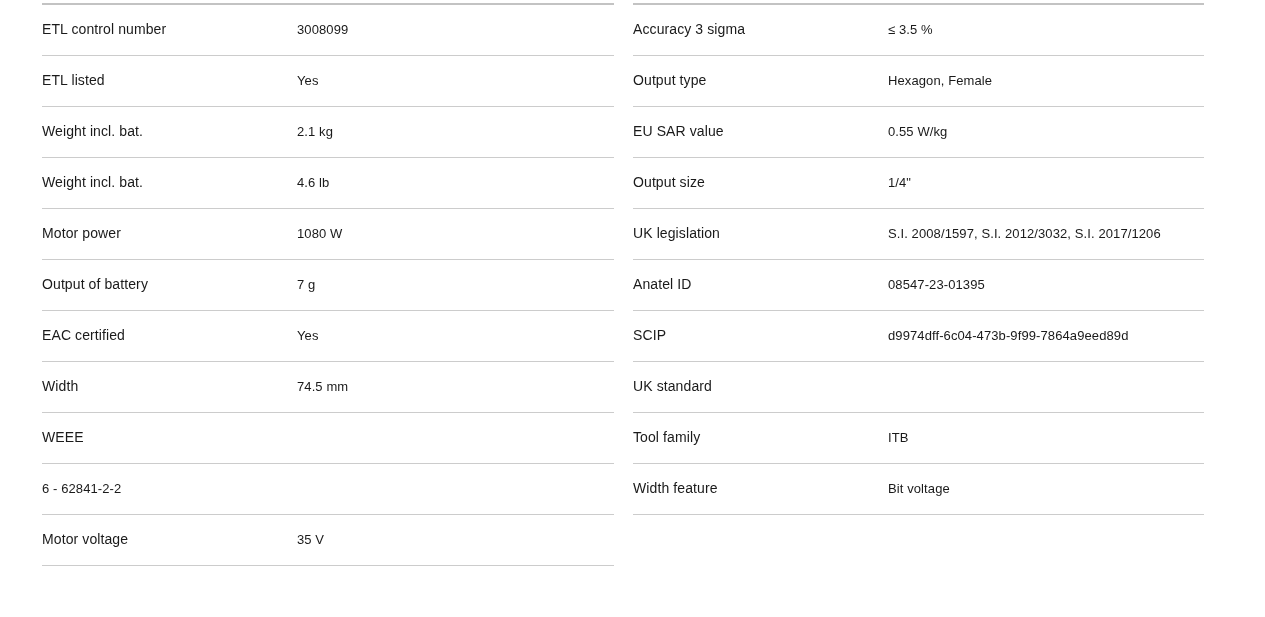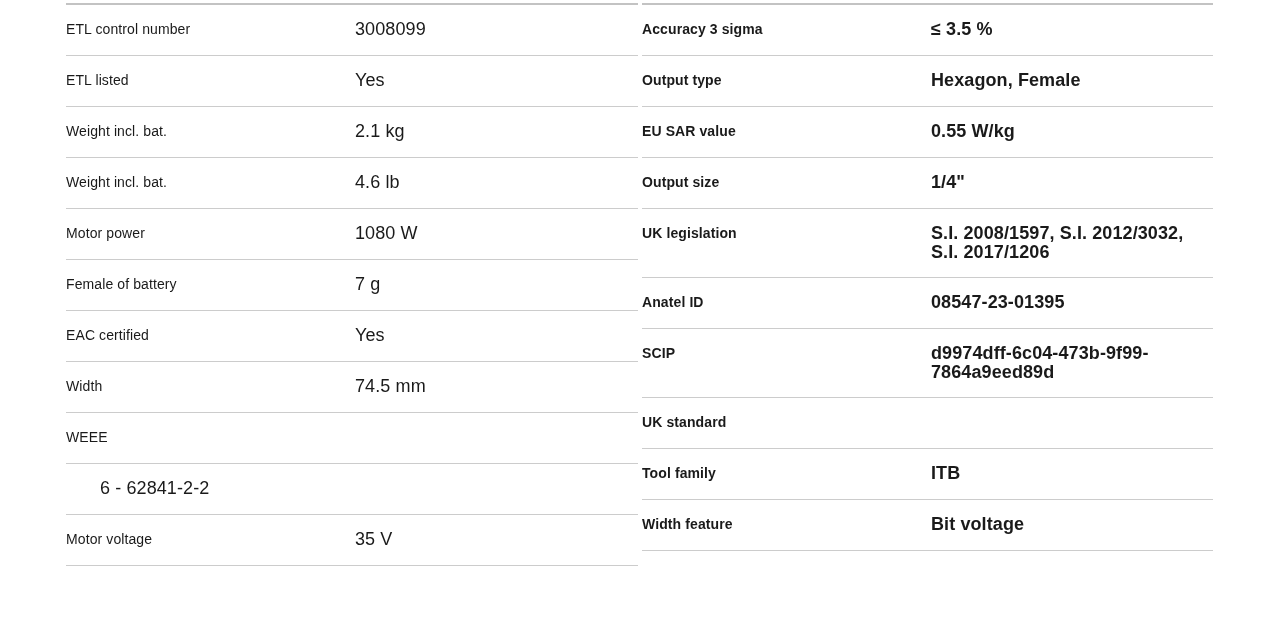--- a/index.html
+++ b/index.html
@@ -12,52 +12,51 @@
   html, body {
     margin: 0; padding: 0;
     width: 1265px; height: 617px;
     background: var(--bg);
     font-family: "Liberation Sans", sans-serif;
     color: var(--text-color);
     overflow: hidden;
   }
   .spec-container {
     display: flex;
-    padding: 3px 0 0 66px;
-    gap: 4px;
+    padding: 3px 0 0 42px;
+    gap: 19px;
     align-items: flex-start;
   }
   .spec-table {
     border-top: 2px solid var(--top-border-color);
   }
   .spec-table.left  { width: 572px; }
-  .spec-table.right { width: 571px; font-weight: bold; }
+  .spec-table.right { width: 571px; }
   .spec-row {
     display: flex;
     align-items: flex-start;
     min-height: 51px;
     padding: 15px 0 15px 0;
     border-bottom: 1px solid var(--divider-color);
   }
   .spec-label {
     width: 255px;
     flex: 0 0 255px;
     font-size: 14px;
     line-height: 19px;
     letter-spacing: 0.1px;
     padding-right: 12px;
   }
   .spec-value {
     flex: 1 1 auto;
-    font-size: 18px;
+    font-size: 13px;
     line-height: 19px;
     letter-spacing: 0.1px;
     padding-right: 4px;
     word-wrap: break-word;
-    margin-left: 34px;
   }
 </style>
 </head>
 <body>
 
 <div class="spec-container">
   <div class="spec-table left">
   <div class="spec-row">
     <div class="spec-label">ETL control number</div>
     <div class="spec-value">3008099</div>
@@ -78,21 +77,21 @@
     <div class="spec-value">4.6 lb</div>
   </div>
 
 
   <div class="spec-row">
     <div class="spec-label">Motor power</div>
     <div class="spec-value">1080 W</div>
   </div>
 
   <div class="spec-row">
-    <div class="spec-label">Female of battery</div>
+    <div class="spec-label">Output of battery</div>
     <div class="spec-value">7 g</div>
   </div>
 
   <div class="spec-row">
     <div class="spec-label">EAC certified</div>
     <div class="spec-value">Yes</div>
   </div>
 
   <div class="spec-row">
     <div class="spec-label">Width</div>

